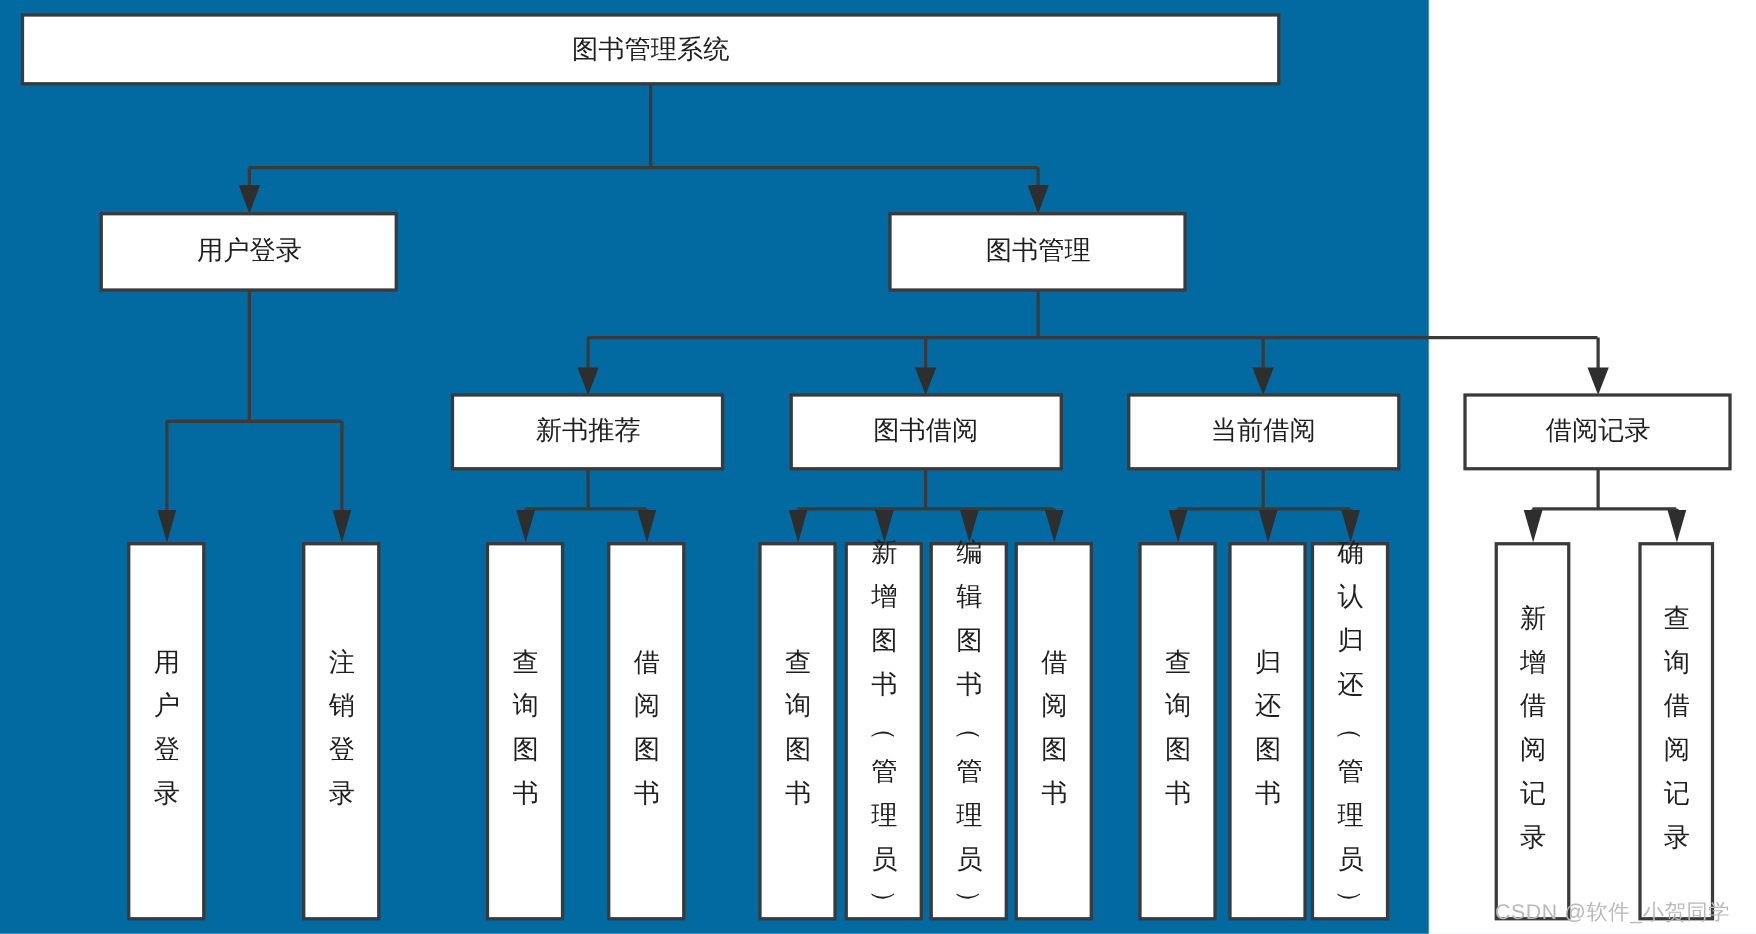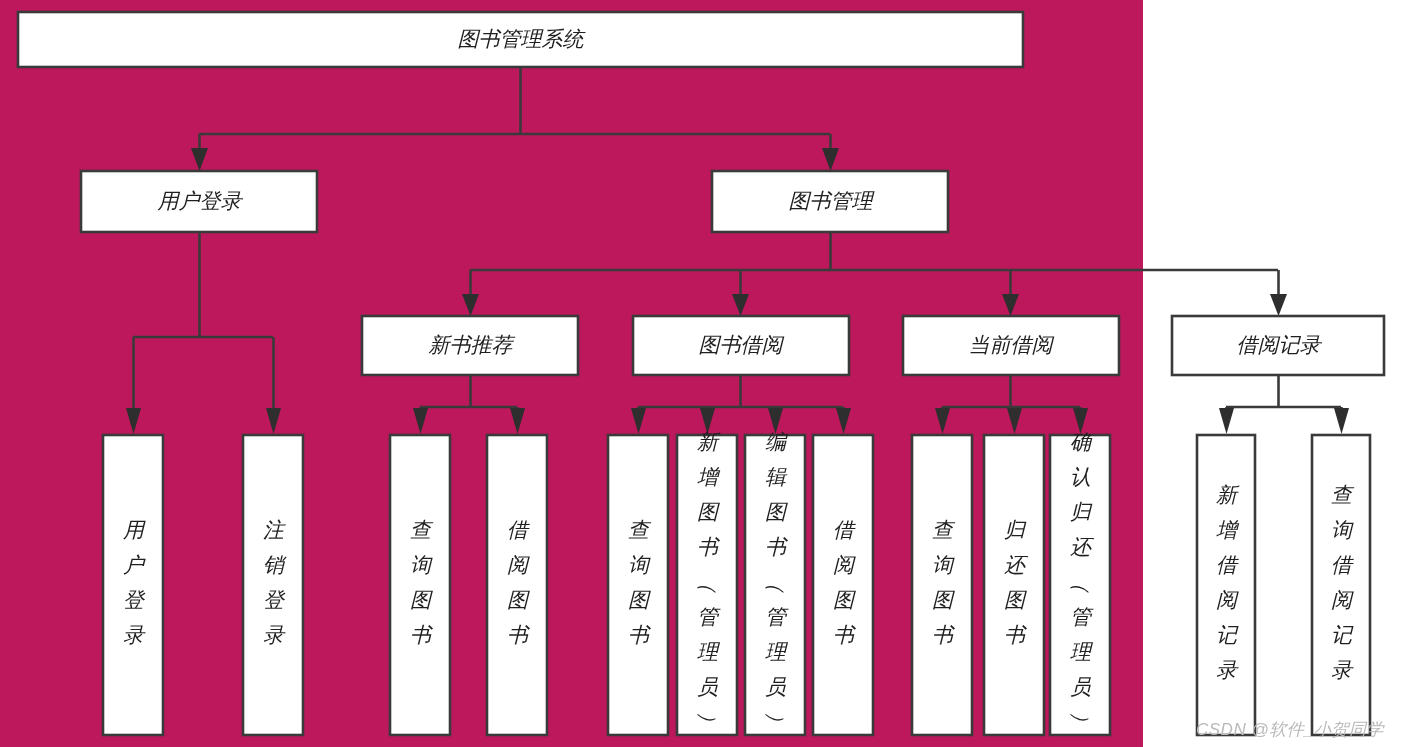--- a/index.html
+++ b/index.html
@@ -11,22 +11,21 @@
     width: 1405px;
     height: 747px;
     font-family: "Liberation Sans", "DejaVu Sans", sans-serif;
     overflow: hidden;
     position: relative;
   }
   #diagram-root {
     position: relative;
     width: 1143px;
     height: 747px;
-    background: #be185d;
-    font-style: italic;
+    background: #0369a1;
   }
   svg.diagram-canvas {
     position: absolute;
     left: 0;
     top: 0;
     width: 1405px;
     height: 747px;
     display: block;
   }
   .node-box {

